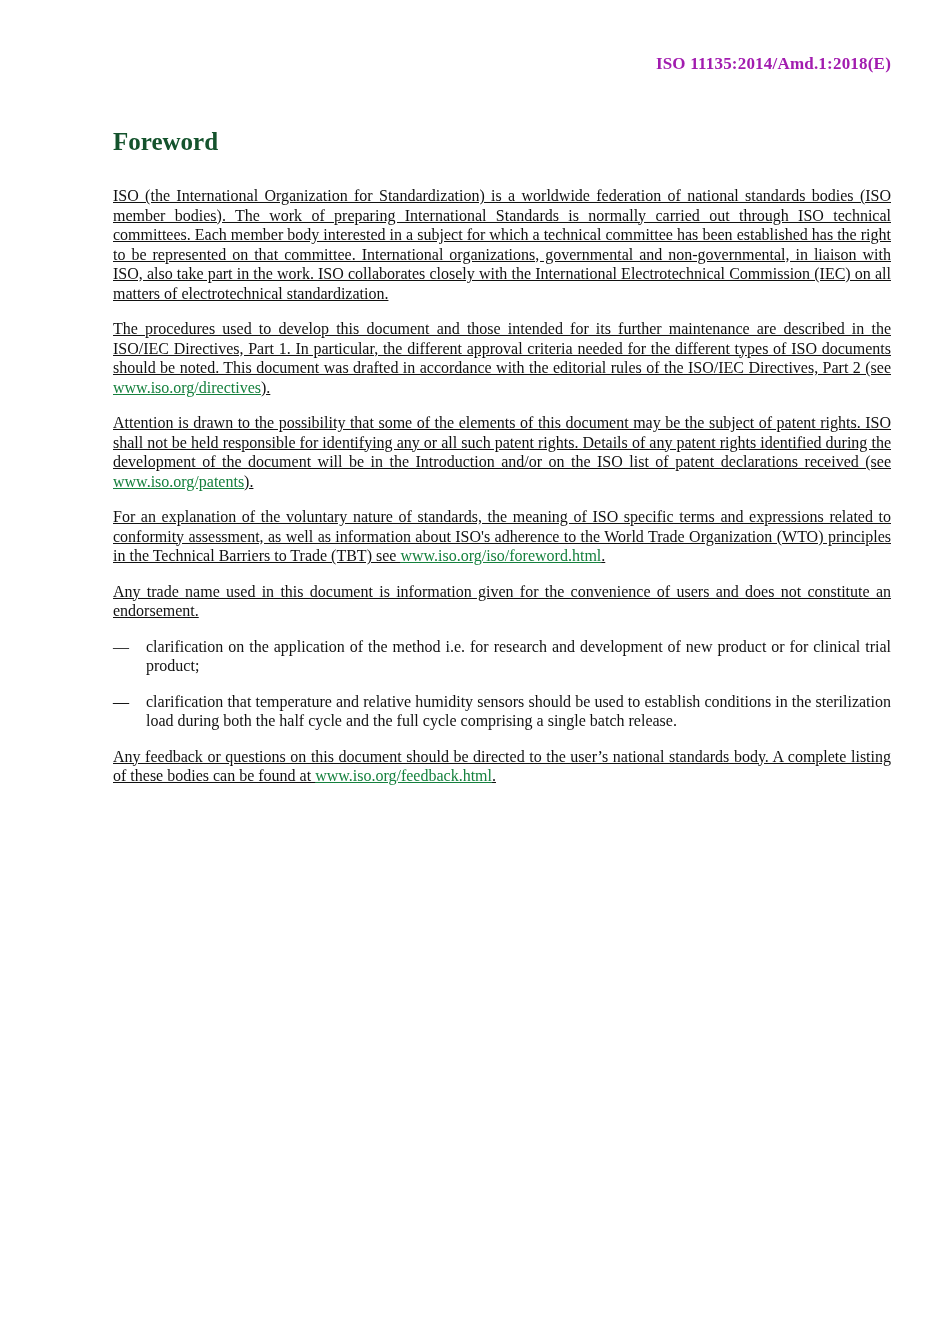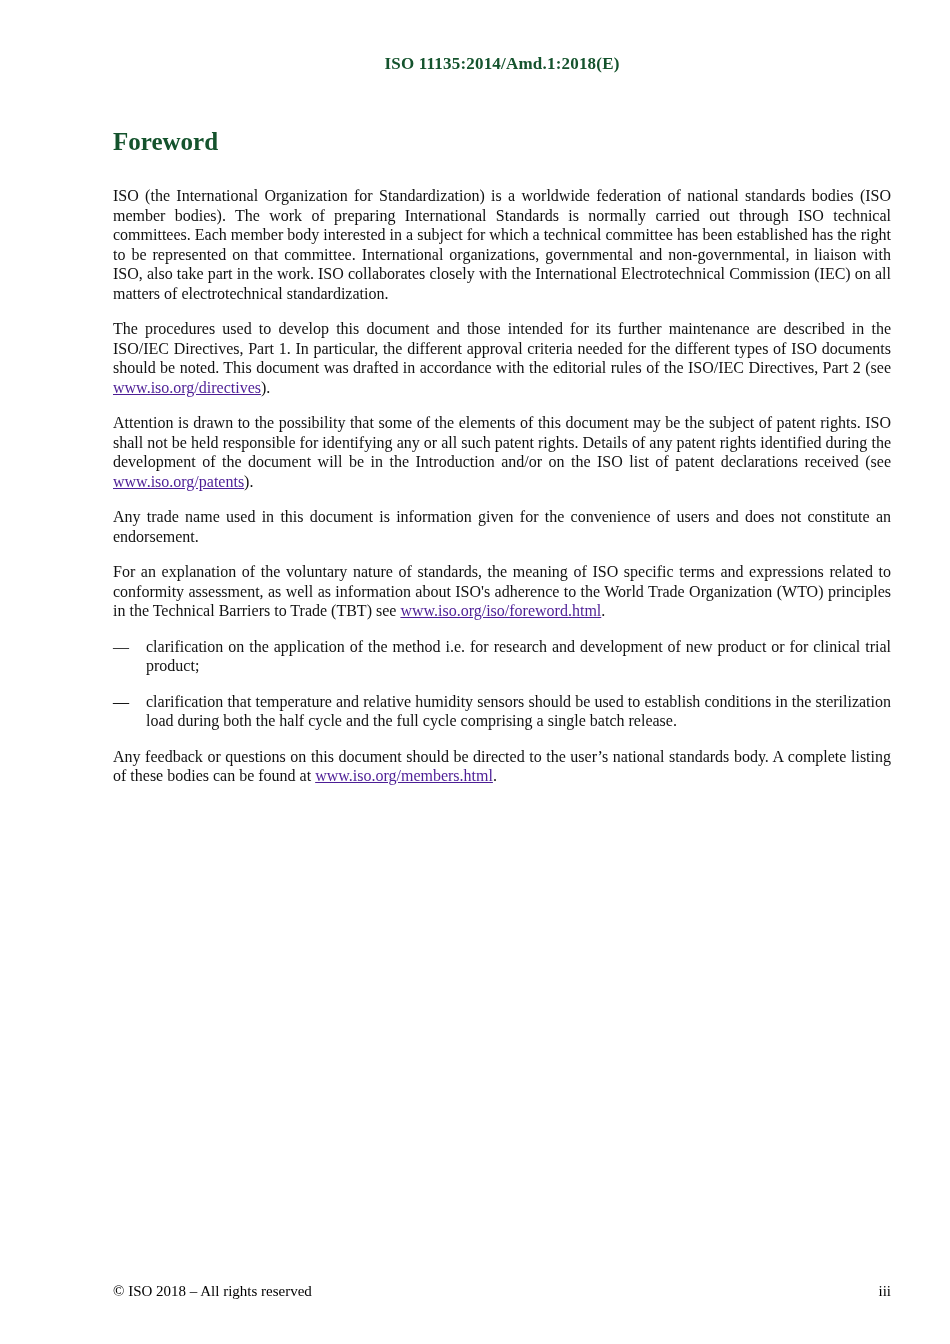--- a/index.html
+++ b/index.html
@@ -11,25 +11,25 @@
     background: #ffffff;
     font-family: "Liberation Serif", "DejaVu Serif", serif;
     color: #111111;
     overflow: hidden;
   }
   .header {
     position: absolute;
     top: 54px;
     left: 113px;
     right: 59px;
-    text-align: center;
+    text-align: right;
     font-weight: bold;
     font-size: 17px;
     letter-spacing: 0.2px;
-    color: #14532d;
+    color: #a21caf;
   }
   .title {
     position: absolute;
     top: 128px;
     left: 113px;
     margin: 0;
     font-size: 25px;
     font-weight: bold;
     color: #14532d;
   }
@@ -37,33 +37,34 @@
     position: absolute;
     top: 186px;
     left: 113px;
     width: 778px;
     font-size: 16px;
     line-height: 19.5px;
     text-align: justify;
   }
   .content p {
     margin: 0 0 16px 0;
+    text-decoration: underline;
   }
   .bullet {
     position: relative;
     padding-left: 33px;
     margin: 0 0 16px 0;
   }
   .bullet .dash {
     position: absolute;
     left: 0;
     top: 0;
   }
   a.link {
-    color: #4c1d95;
+    color: #15803d;
     text-decoration: underline;
     cursor: pointer;
   }
   .italic { font-style: italic; }
   .footer {
     position: absolute;
     top: 1283px;
     left: 113px;
     right: 59px;
     font-size: 15px;
@@ -85,40 +86,36 @@
   <h1 class="title">Foreword</h1>
 
   <div class="content">
 
     <p><span>ISO (the International Organization for Standardization) is a worldwide federation of national standards bodies (ISO member bodies). The work of preparing International Standards is normally carried out through ISO technical committees. Each member body interested in a subject for which a technical committee has been established has the right to be represented on that committee. International organizations, governmental and non-governmental, in liaison with ISO, also take part in the work. ISO collaborates closely with the International Electrotechnical Commission (IEC) on all matters of electrotechnical standardization.</span></p>
 
     <p><span>The procedures used to develop this document and those intended for its further maintenance are described in the ISO/IEC Directives, Part 1. In particular, the different approval criteria needed for the different types of ISO documents should be noted. This document was drafted in accordance with the editorial rules of the ISO/IEC Directives, Part 2 (see </span><a class="link">www.iso.org/directives</a><span>).</span></p>
 
     <p><span>Attention is drawn to the possibility that some of the elements of this document may be the subject of patent rights. ISO shall not be held responsible for identifying any or all such patent rights. Details of any patent rights identified during the development of the document will be in the Introduction and/or on the ISO list of patent declarations received (see </span><a class="link">www.iso.org/patents</a><span>).</span></p>
 
+    <p><span>For an explanation of the voluntary nature of standards, the meaning of ISO specific terms and expressions related to conformity assessment, as well as information about ISO's adherence to the World Trade Organization (WTO) principles in the Technical Barriers to Trade (TBT) see </span><a class="link">www.iso.org/iso/foreword.html</a><span>.</span></p>
+
     <p><span>Any trade name used in this document is information given for the convenience of users and does not constitute an endorsement.</span></p>
-
-    <p><span>For an explanation of the voluntary nature of standards, the meaning of ISO specific terms and expressions related to conformity assessment, as well as information about ISO's adherence to the World Trade Organization (WTO) principles in the Technical Barriers to Trade (TBT) see </span><a class="link">www.iso.org/iso/foreword.html</a><span>.</span></p>
 
 
 
     <div class="bullet">
       <span class="dash">—</span><span>clarification on the application of the method i.e. for research and development of new product or for clinical trial product;</span>
     </div>
 
     <div class="bullet">
       <span class="dash">—</span>
     </div>
 
     <div class="bullet">
       <span class="dash">—</span><span>clarification that temperature and relative humidity sensors should be used to establish conditions in the sterilization load during both the half cycle and the full cycle comprising a single batch release.</span>
     </div>
 
-    <p><span>Any feedback or questions on this document should be directed to the user’s national standards body. A complete listing of these bodies can be found at </span><a class="link">www.iso.org/members.html</a><span>.</span></p>
+    <p><span>Any feedback or questions on this document should be directed to the user’s national standards body. A complete listing of these bodies can be found at </span><a class="link">www.iso.org/feedback.html</a><span>.</span></p>
 
   </div>
 
-  <div class="footer">
-    <span>© ISO 2018 – All rights reserved</span>
-    <span class="page-num">iii</span>
-  </div>
 
 </div>
 
 </body></html>

